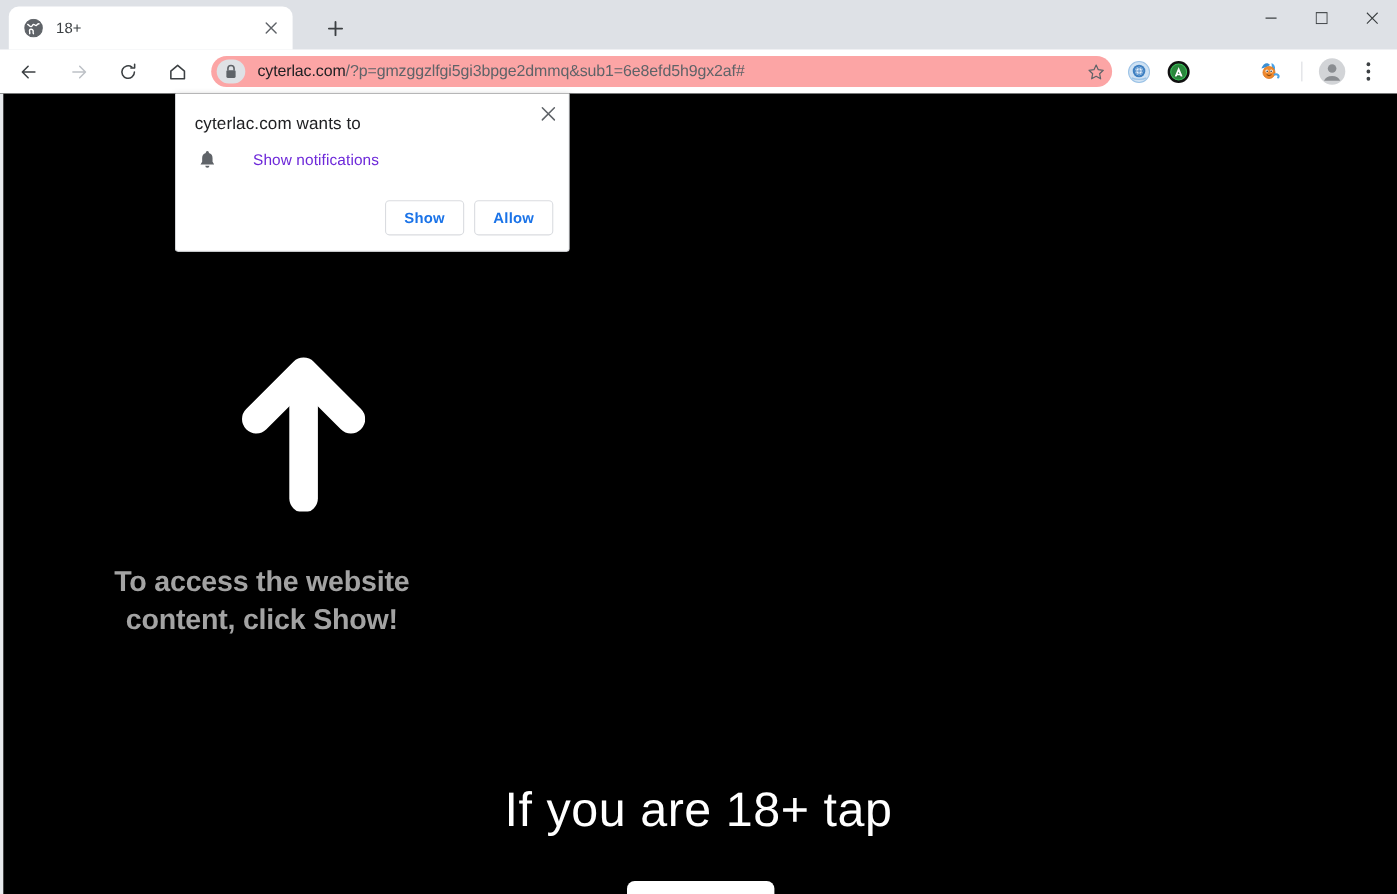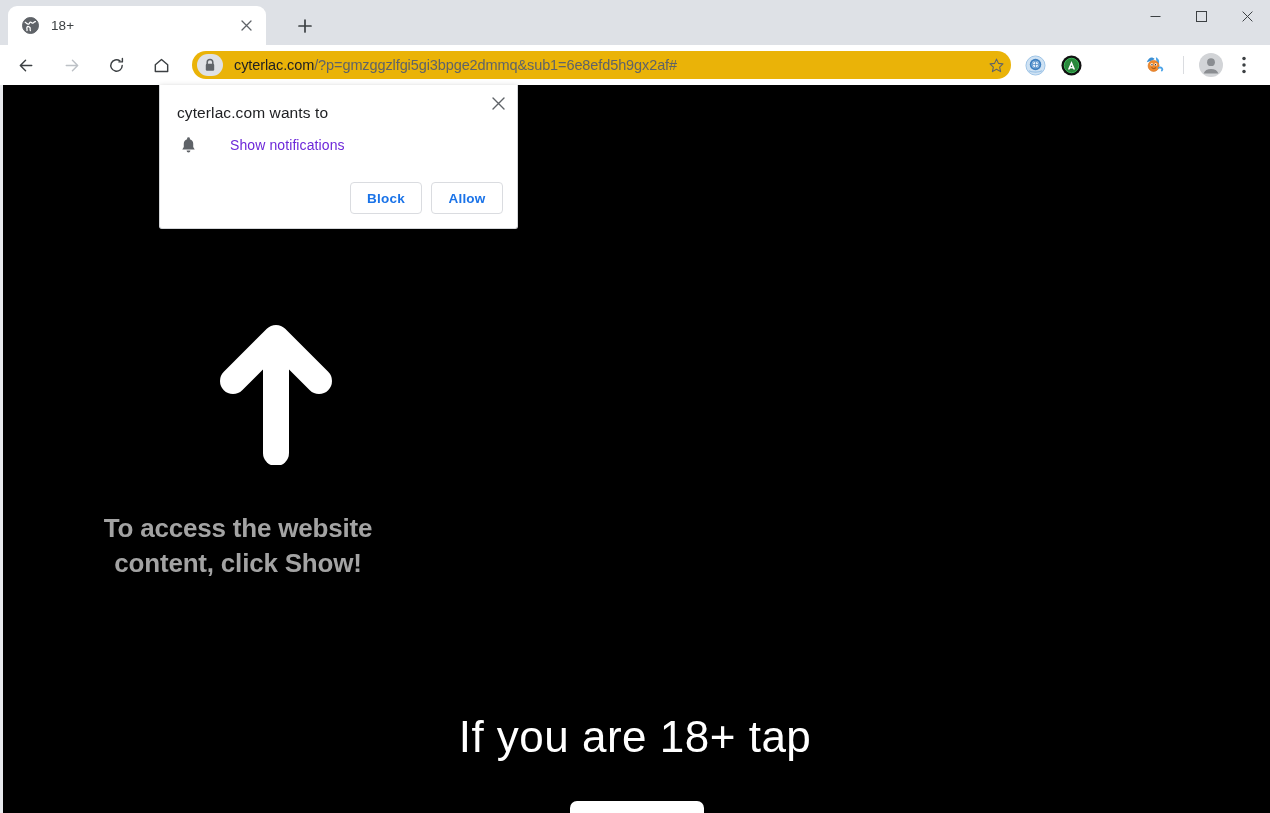--- a/index.html
+++ b/index.html
@@ -120,21 +120,21 @@
   .nav-back   { margin-left: 12px; }
   .nav-fwd    { margin-left: 17px; }
   .nav-reload { margin-left: 17px; }
   .nav-home   { margin-left: 17px; }
 
   .omnibox {
     position: relative;
     margin-left: 17px;
     flex: 1 1 auto;
     height: 28px;
-    background: #eab308;
+    background: #fca5a5;
     border-radius: 14px;
     display: flex;
     align-items: center;
     padding-left: 4px;
     padding-right: 6px;
     box-sizing: border-box;
     max-width: 864px;
   }
   .lock-badge {
     width: 26px; height: 22px;
@@ -529,18 +529,18 @@
       <span class="perm-bell">
         <svg width="17" height="18" viewBox="0 0 18 19">
           <path d="M9 1.2 A1.5 1.5 0 0 1 10.5 2.7 L10.5 3.3 A5 5 0 0 1 14 8.1 L14 11.6 L15.6 14.3 L2.4 14.3 L4 11.6 L4 8.1 A5 5 0 0 1 7.5 3.3 L7.5 2.7 A1.5 1.5 0 0 1 9 1.2 Z" fill="#5f6368"></path>
           <path d="M7 15.4 A2 2 0 0 0 11 15.4 Z" fill="#5f6368"></path>
         </svg>
       </span>
       <span class="perm-row-label">Show notifications</span>
     </div>
 
     <div class="perm-actions">
-      <button class="perm-btn">Block</button>
+      <button class="perm-btn">Show</button>
       <button class="perm-btn">Allow</button>
     </div>
   </div>
 
 </div>
 
 </body></html>

